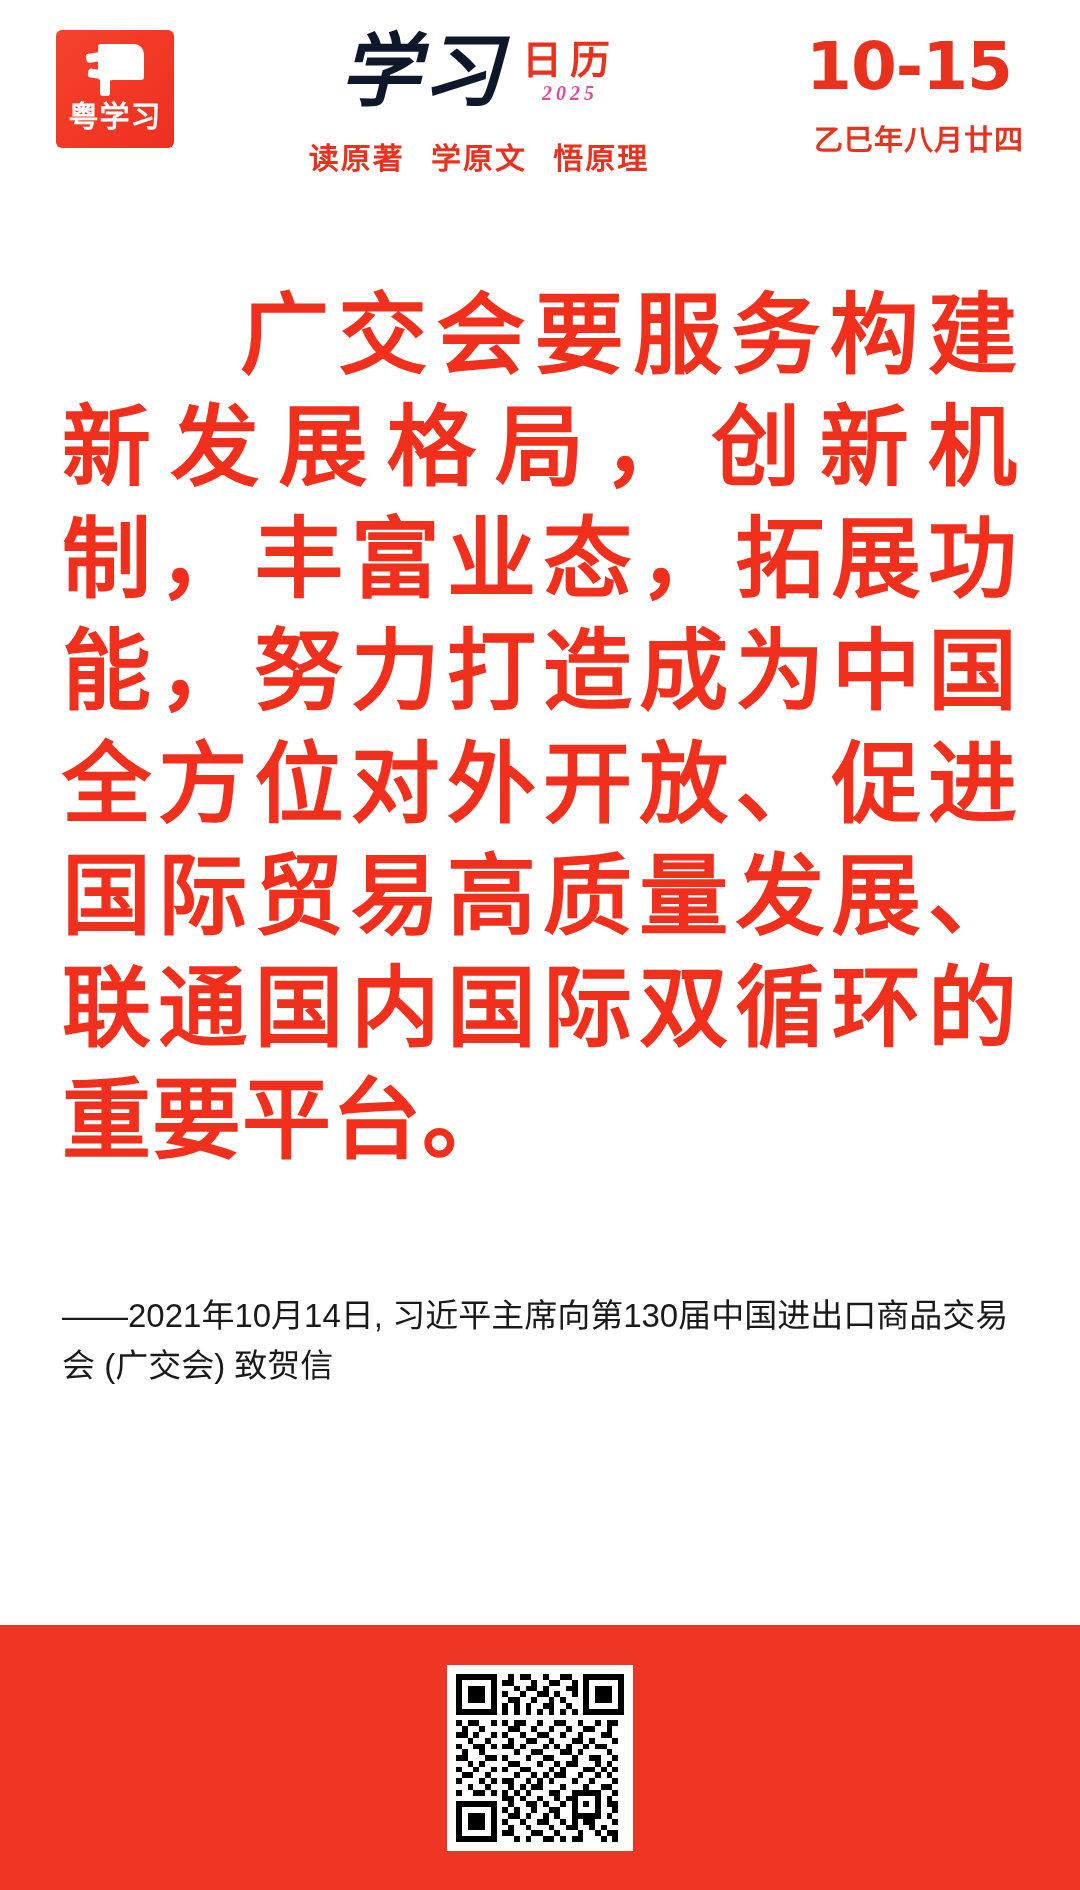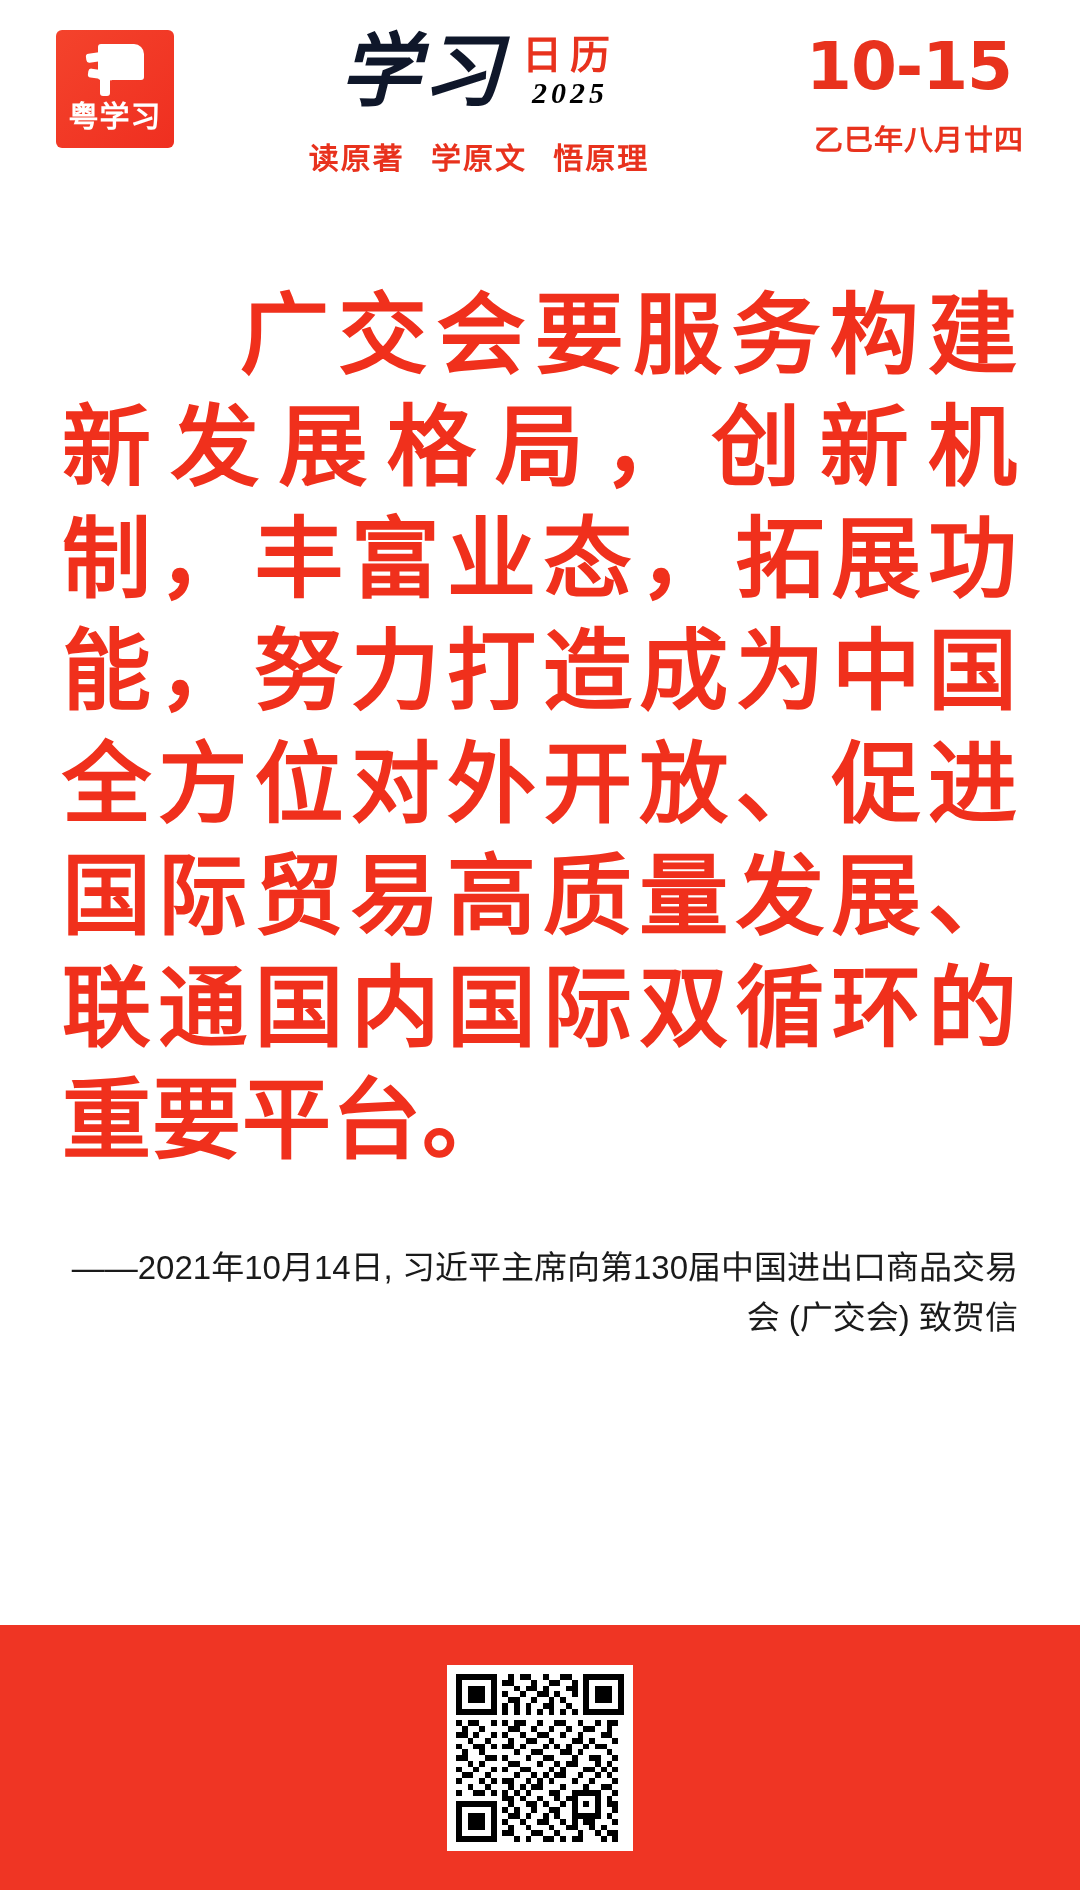--- a/index.html
+++ b/index.html
@@ -131,22 +131,22 @@
     line-height: 1;
   }
   .title-sub1 {
     color: #e8321d;
     font-size: 40px;
     font-weight: bold;
     letter-spacing: 8px;
     font-family: "Liberation Serif", "DejaVu Serif", serif;
   }
   .title-year {
-    color: #000000;
-    font-size: 30px;
+    color: #ec4899;
+    font-size: 20px;
     font-weight: bold;
     letter-spacing: 4px;
     font-style: italic;
     margin-top: 2px;
     font-family: "Liberation Serif", "DejaVu Serif", serif;
   }
   .title-slogan {
     color: #e8321d;
     font-size: 30px;
     font-weight: bold;
@@ -194,26 +194,25 @@
     font-family: "Liberation Serif", "DejaVu Serif", serif;
     font-weight: bold;
     font-size: 89px;
     line-height: 1.26;
     text-align: justify;
     text-indent: 178px;
     letter-spacing: 1px;
   }
 
   .source {
-    margin-top: 66px;
+    margin-top: 114px;
     color: #1a1a1a;
     font-size: 33px;
     line-height: 1.5;
     letter-spacing: 0px;
-    text-align: right;
   }
 
   
   .footer {
     height: 265px;
     background: #ef3524;
     display: flex;
     align-items: center;
     justify-content: center;
     flex: 0 0 auto;

